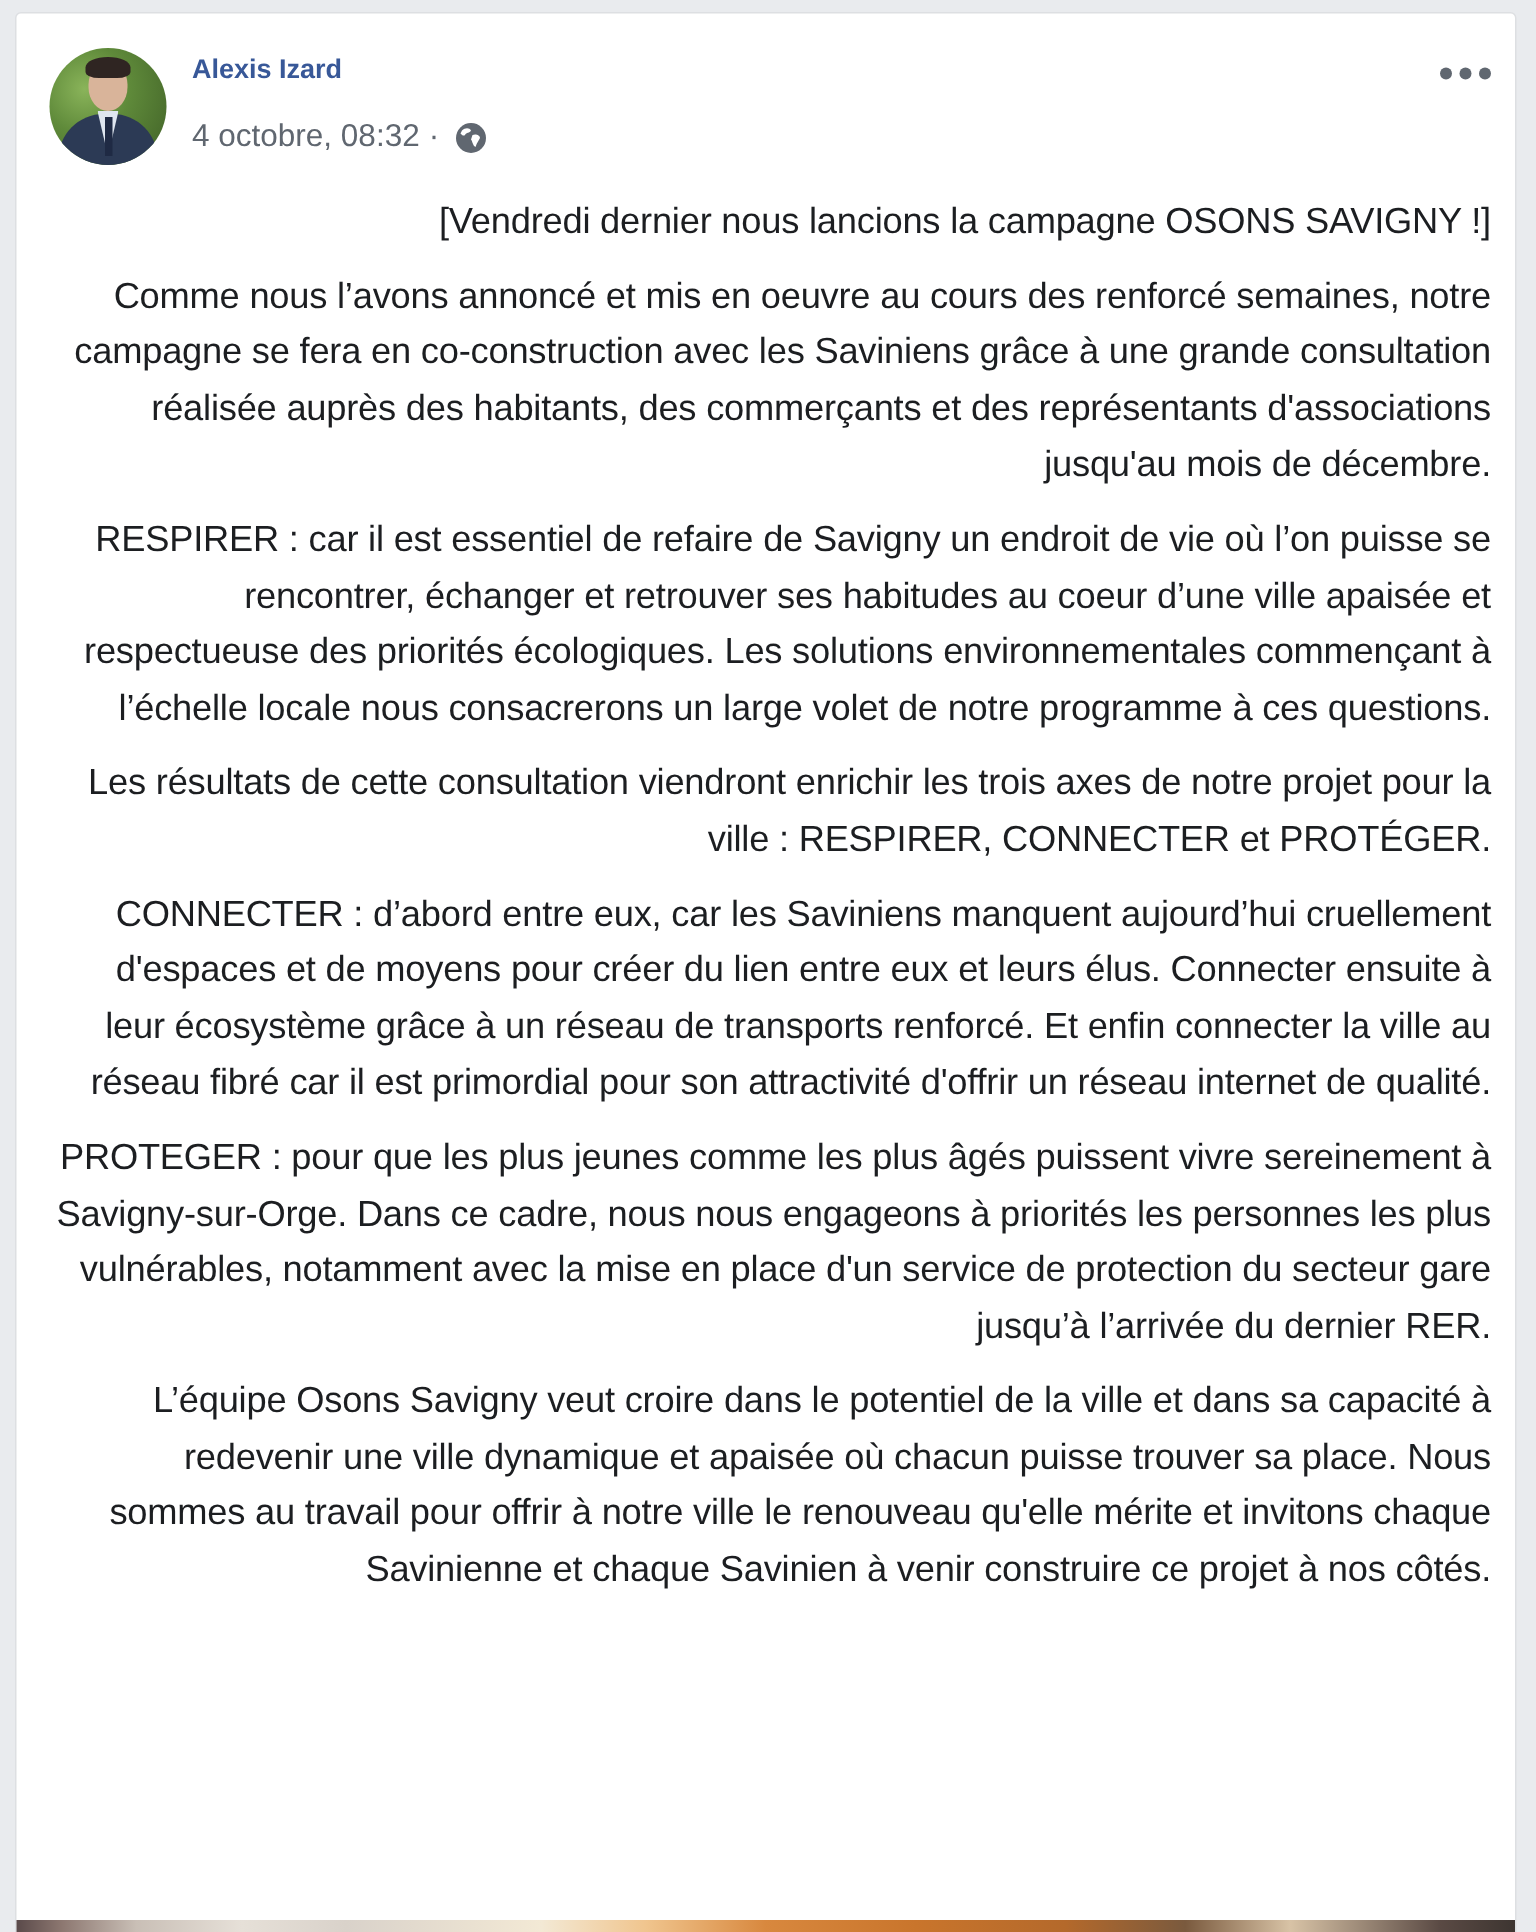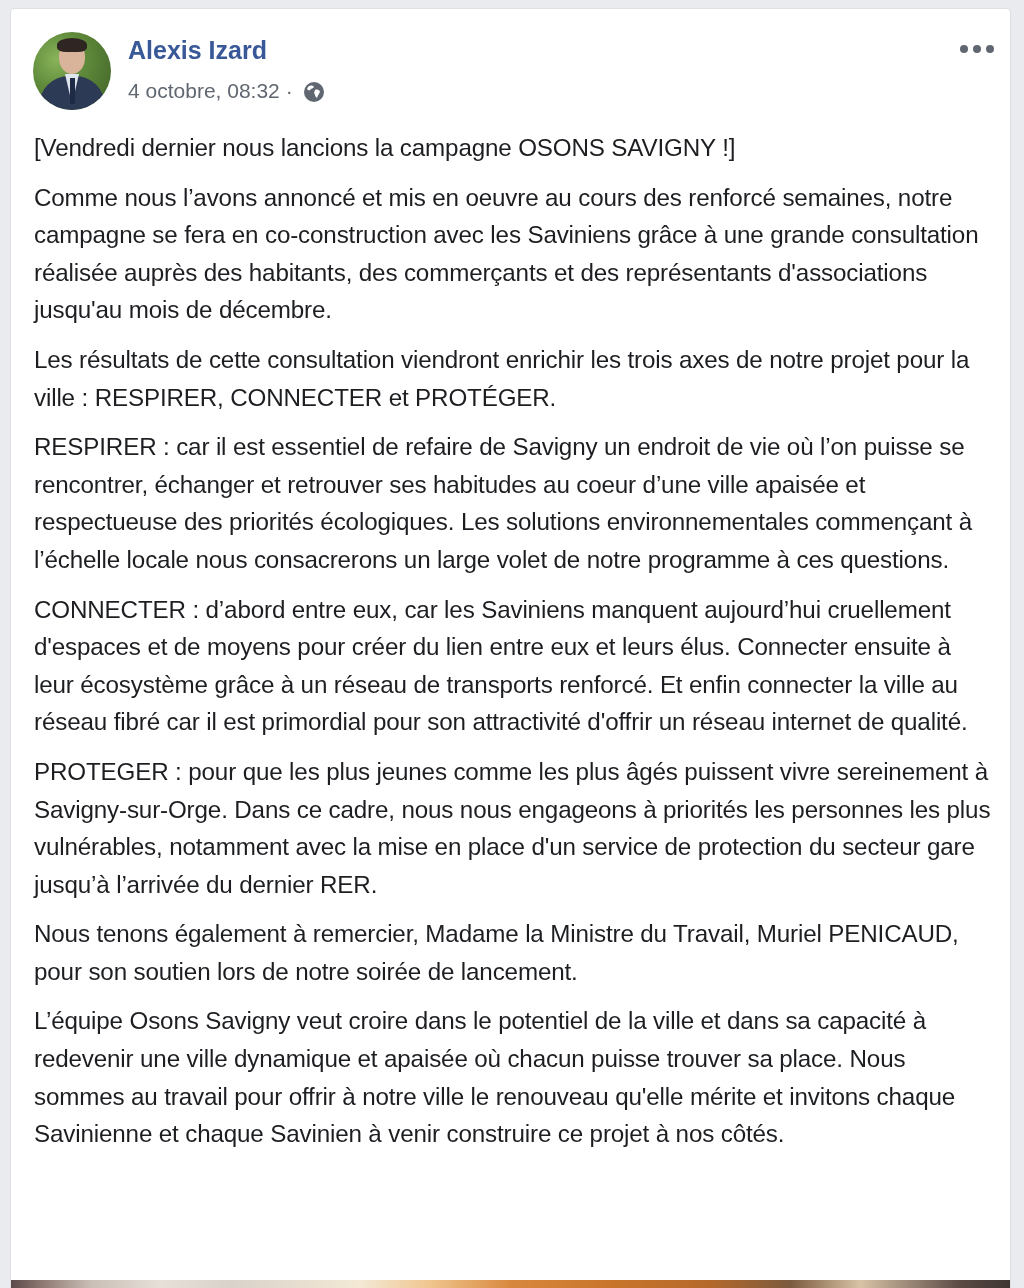--- a/index.html
+++ b/index.html
@@ -80,21 +80,21 @@
       left: 37px;
       top: 46px;
       width: 5px;
       height: 26px;
       background: #1f2a44;
     }
     .author {
       position: absolute;
       left: 95px;
       top: 4px;
-      font-size: 25px;
+      font-size: 18px;
       font-weight: bold;
       color: #385898;
       white-space: nowrap;
       cursor: pointer;
     }
     .meta {
       position: absolute;
       left: 95px;
       top: 47px;
       font-size: 21px;
@@ -133,20 +133,21 @@
     }
     .content {
       position: absolute;
       left: 23px;
       top: 120px;
       width: 960px;
       color: #1c1e21;
       font-size: 24.2px;
       line-height: 37.6px;
       letter-spacing: -0.15px;
+      text-align: right;
     }
     .content p {
       margin: 0 0 12px 0;
     }
     .photo-strip {
       position: absolute;
       left: 0;
       top: 1271px;
       width: 999px;
       height: 20px;
@@ -187,22 +188,21 @@
 
   <div class="more-btn">
     <span></span>
     <span></span>
     <span></span>
   </div>
 
   <div class="content">
     <p>[Vendredi dernier nous lancions la campagne OSONS SAVIGNY !]</p>
     <p>Comme nous l’avons annoncé et mis en oeuvre au cours des renforcé semaines, notre campagne se fera en co-construction avec les Saviniens grâce à une grande consultation réalisée auprès des habitants, des commerçants et des représentants d'associations jusqu'au mois de décembre.</p>
+    <p>RESPIRER : car il est essentiel de refaire de Savigny un endroit de vie où l’on puisse se rencontrer, échanger et retrouver ses habitudes au coeur d’une ville apaisée et respectueuse des priorités écologiques. Les solutions environnementales commençant à l’échelle locale nous consacrerons un large volet de notre programme à ces questions.</p>
     <p>Les résultats de cette consultation viendront enrichir les trois axes de notre projet pour la ville : RESPIRER, CONNECTER et PROTÉGER.</p>
-    <p>RESPIRER : car il est essentiel de refaire de Savigny un endroit de vie où l’on puisse se rencontrer, échanger et retrouver ses habitudes au coeur d’une ville apaisée et respectueuse des priorités écologiques. Les solutions environnementales commençant à l’échelle locale nous consacrerons un large volet de notre programme à ces questions.</p>
     <p>CONNECTER : d’abord entre eux, car les Saviniens manquent aujourd’hui cruellement d'espaces et de moyens pour créer du lien entre eux et leurs élus. Connecter ensuite à leur écosystème grâce à un réseau de transports renforcé. Et enfin connecter la ville au réseau fibré car il est primordial pour son attractivité d'offrir un réseau internet de qualité.</p>
     <p>PROTEGER : pour que les plus jeunes comme les plus âgés puissent vivre sereinement à Savigny-sur-Orge. Dans ce cadre, nous nous engageons à priorités les personnes les plus vulnérables, notamment avec la mise en place d'un service de protection du secteur gare jusqu’à l’arrivée du dernier RER.</p>
-    <p>Nous tenons également à remercier, Madame la Ministre du Travail, Muriel PENICAUD, pour son soutien lors de notre soirée de lancement.</p>
     <p>L’équipe Osons Savigny veut croire dans le potentiel de la ville et dans sa capacité à redevenir une ville dynamique et apaisée où chacun puisse trouver sa place. Nous sommes au travail pour offrir à notre ville le renouveau qu'elle mérite et invitons chaque Savinienne et chaque Savinien à venir construire ce projet à nos côtés.</p>
   </div>
 
   <div class="photo-strip"></div>
 </div>
 
 </body></html>

